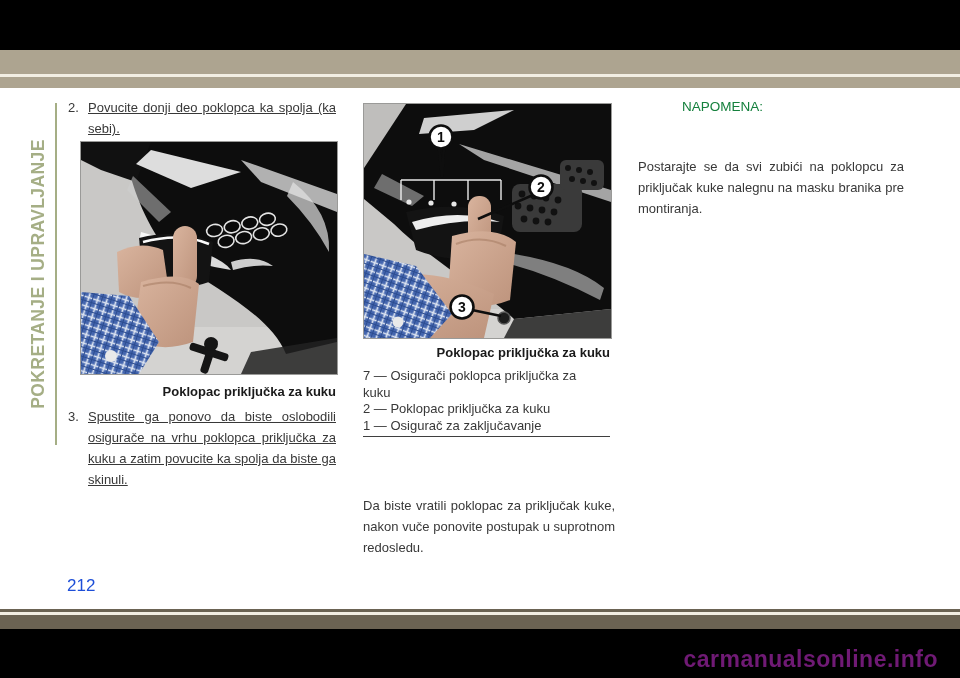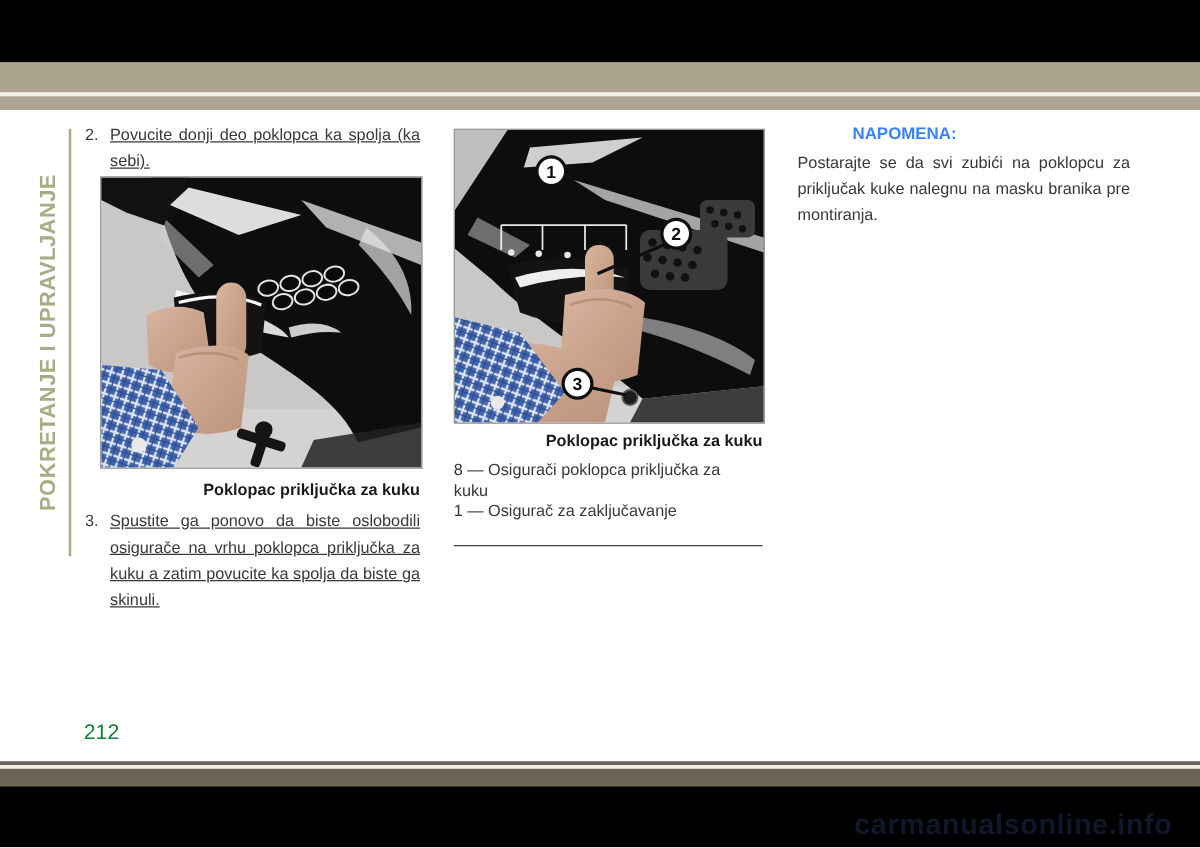--- a/index.html
+++ b/index.html
@@ -16,31 +16,31 @@
   .band-cream-bottom{top:612px;height:3px;background:#f2eee3;}
   .band-dark-bottom{top:615px;height:14px;background:#6b6353;}
   .band-black-bottom{top:629px;height:49px;background:#000;}
   
   .sidebar-vert{left:-130px;top:258px;width:342px;height:30px;
     transform:rotate(-90deg);
     font-size:17.5px;font-weight:bold;letter-spacing:.4px;color:#a5ae85;
     border-bottom:2px solid #a5ae85;text-align:center;line-height:27px;}
   
   .body-txt{font-size:13px;line-height:21px;color:#383838;}
-  .just{text-align:justify;}
+  .just{text-align:justify;margin-top:37px;}
   .step{display:flex;}
   .step-num{width:20px;flex:0 0 20px;}
   .step-body{flex:1;text-align:justify;text-decoration:underline;}
   .fig-caption{font-size:13px;font-weight:bold;color:#1a1a1a;text-align:right;}
   .legend{font-size:13px;line-height:16.5px;color:#383838;}
   .legend div{margin:0;}
   .rule-legend{border-top:1.5px solid #3f3f3f;height:0;}
-  .note-head{font-size:13.5px;font-weight:bold;color:#3b82f6;padding-left:44px;}
-  .page-num{font-size:17px;color:#15803d;}
-  .watermark{font-size:23px;font-weight:600;color:#0f172a;letter-spacing:.5px;
+  .note-head{font-size:13.5px;font-weight:normal;color:#15803d;padding-left:44px;}
+  .page-num{font-size:17px;color:#1d4ed8;}
+  .watermark{font-size:23px;font-weight:600;color:#701a75;letter-spacing:.5px;
              text-align:right;width:400px;}
   .figure{border:1px solid #9a9a98;background:#c9c8c6;}
   .figure svg{display:block;}
 </style>
 </head>
 <body>
 
 <div id="page">
 
   <div class="abs band band-black-top"></div>
@@ -212,26 +212,28 @@
         <text x="77" y="38" font-size="14" font-weight="bold" fill="#0e0e0e" text-anchor="middle">1</text>
         <text x="177" y="88" font-size="14" font-weight="bold" fill="#0e0e0e" text-anchor="middle">2</text>
         <text x="98" y="208" font-size="14" font-weight="bold" fill="#0e0e0e" text-anchor="middle">3</text>
       </g>
     </svg>
   </div>
 
   <div class="abs fig-caption" style="left:363px;top:345px;width:247px;">Poklopac priključka za kuku</div>
 
   <div class="abs legend" style="left:363px;top:368px;width:236px;">
-    <div>8 — Osigurači poklopca priključka za kuku</div>
+    <div>7 — Osigurači poklopca priključka za kuku</div>
+    <div>2 — Poklopac priključka za kuku</div>
     <div>1 — Osigurač za zaključavanje</div>
   </div>
 
   <div class="abs rule-legend" style="left:363px;top:436px;width:247px;"></div>
 
+  <div class="abs body-txt just" style="left:363px;top:458px;width:252px;">Da biste vratili poklopac za priključak kuke, nakon vuče ponovite postupak u suprotnom redosledu.</div>
 
   <div class="abs note-head" style="left:638px;top:99px;width:266px;">NAPOMENA:</div>
   <div class="abs body-txt just" style="left:638px;top:119px;width:266px;">Postarajte se da svi zubići na poklopcu za priključak kuke nalegnu na masku branika pre montiranja.</div>
 
   <div class="abs page-num" style="left:67px;top:576px;">212</div>
 
   <div class="abs watermark" style="left:538px;top:646px;">carmanualsonline.info</div>
 
 </div>
 

